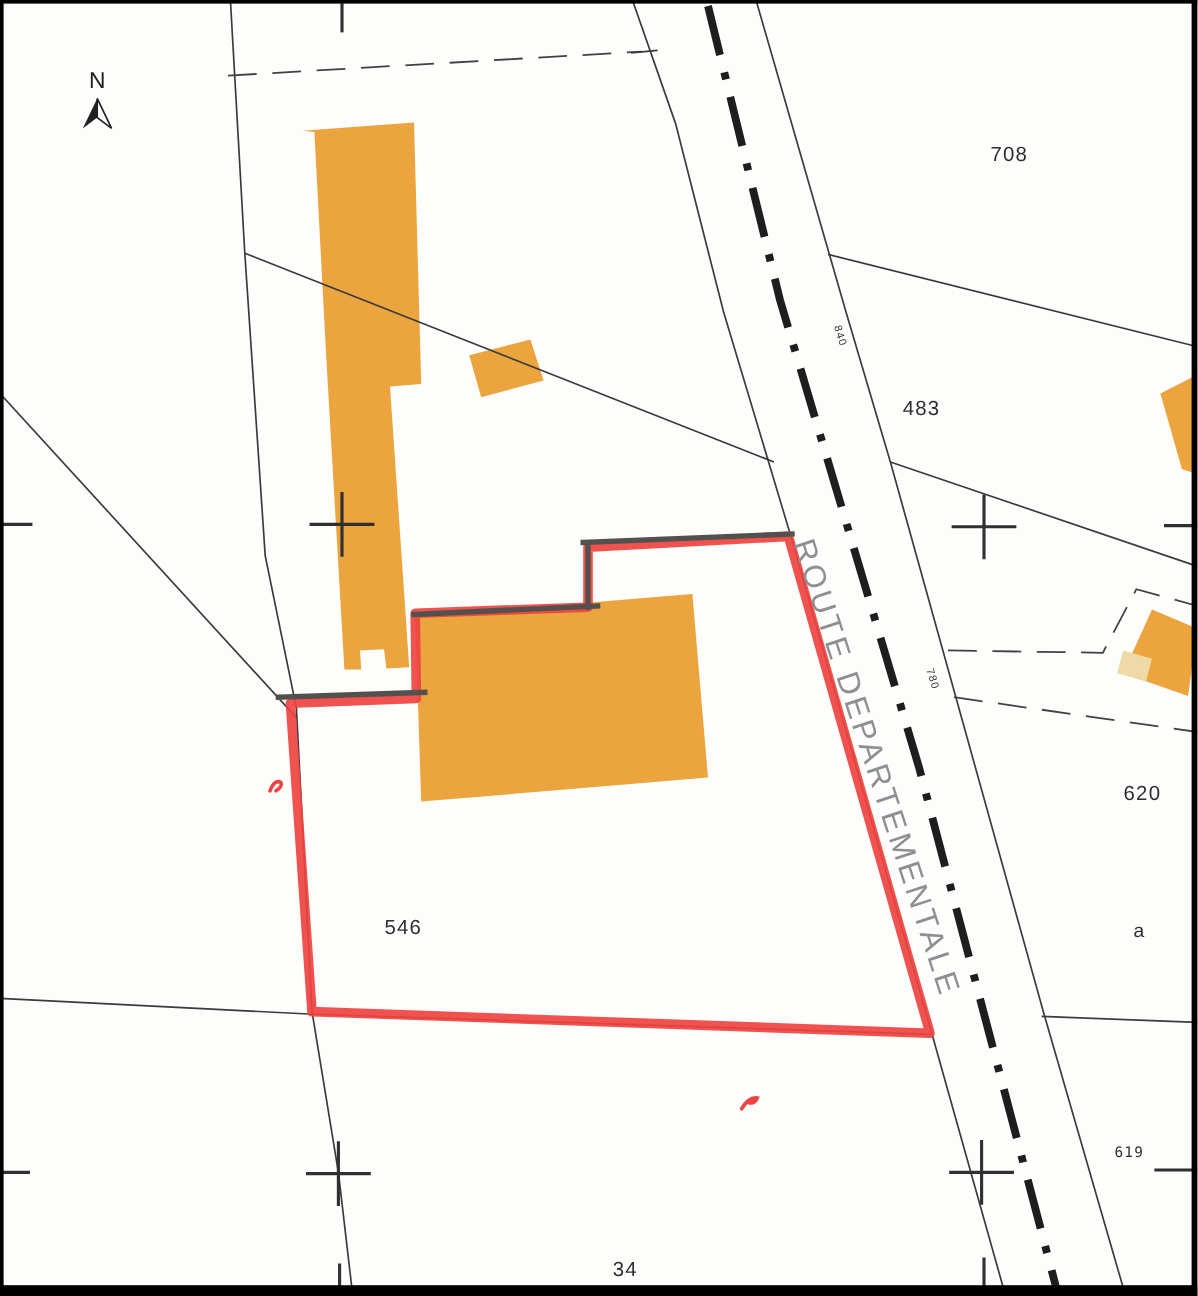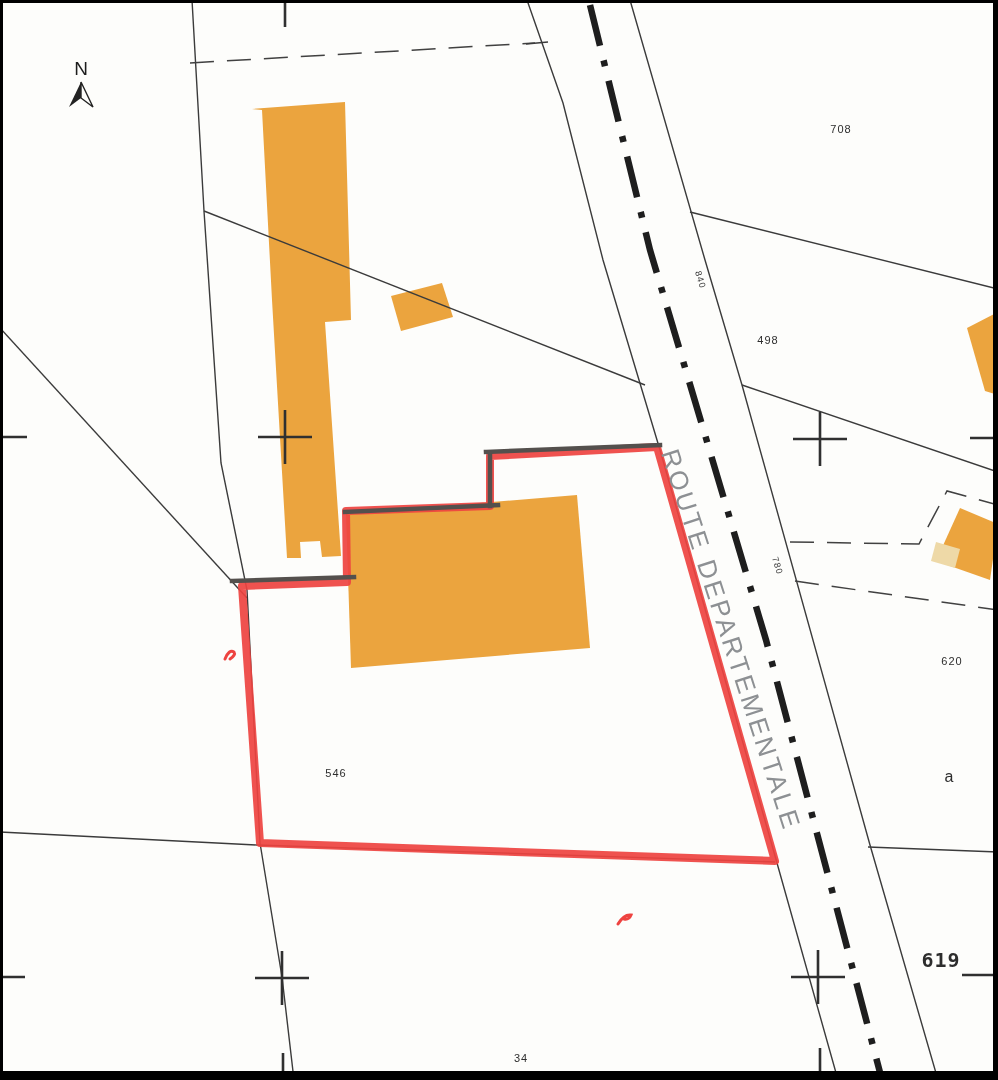--- a/index.html
+++ b/index.html
@@ -29,22 +29,22 @@
   .building-light{fill:var(--building_light);stroke:none;}
   .redline{stroke:var(--boundary_red);stroke-width:8;fill:none;stroke-linejoin:round;stroke-linecap:round;opacity:.92;}
   .redmark{stroke:var(--boundary_red);stroke-width:3;fill:none;stroke-linecap:round;}
   .wall{stroke:var(--wall_gray);stroke-width:4.5;fill:none;stroke-linecap:square;}
   .cross{stroke:var(--cross_dark);stroke-width:2.6;fill:none;}
   .borderbar{fill:#000;}
   .map-label{
     position:absolute;color:var(--label_dark);
     transform:translate(-50%,-50%);white-space:nowrap;line-height:1;
   }
-  .parcel-num{font-size:11px;letter-spacing:1px;}
-  .mono{font-family:"DejaVu Sans Mono", monospace;font-size:20px;letter-spacing:1px;font-weight:bold;}
+  .parcel-num{font-size:17px;letter-spacing:1px;}
+  .mono{font-family:"DejaVu Sans Mono", monospace;font-size:12px;letter-spacing:1px;}
   .sub-letter{font-size:16px;}
   .compass-n{font-size:19px;color:#1d1d1d;}
   .road-name{
     font-size:26px;color:var(--road_text_gray);letter-spacing:3px;
     transform:translate(-50%,-50%) rotate(72deg);
   }
   .road-point{
     font-size:9px;color:#3c3c3c;
     transform:translate(-50%,-50%) rotate(73deg);letter-spacing:1px;
   }
@@ -131,21 +131,21 @@
   <div class="map-label compass-n" style="left:81px;top:68px;">N</div>
 
   <div class="map-label road-name" style="left:731px;top:640px;">ROUTE DEPARTEMENTALE</div>
 
   <div class="map-label road-point" style="left:700px;top:280px;">840</div>
 
   <div class="map-label road-point" style="left:777px;top:566px;">780</div>
 
   <div class="map-label parcel-num" style="left:841px;top:129px;">708</div>
 
-  <div class="map-label parcel-num" style="left:768px;top:340px;">498</div>
+  <div class="map-label parcel-num" style="left:768px;top:340px;">483</div>
 
   <div class="map-label parcel-num" style="left:952px;top:661px;text-align:center;">620</div>
 
   <div class="map-label sub-letter" style="left:949px;top:777px;">a</div>
 
   <div class="map-label mono" style="left:941px;top:960px;">619</div>
 
   <div class="map-label parcel-num" style="left:336px;top:773px;text-align:center;">546</div>
 
   <div class="map-label parcel-num" style="left:521px;top:1058px;">34</div>

